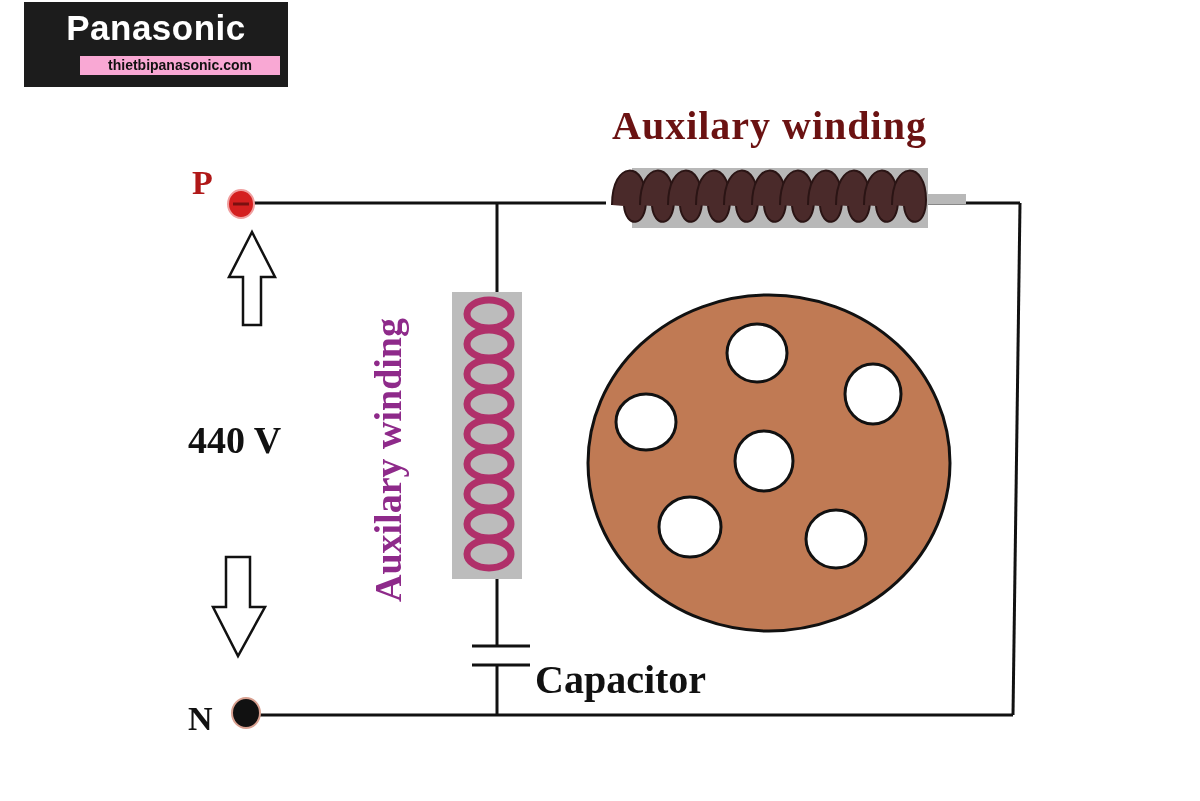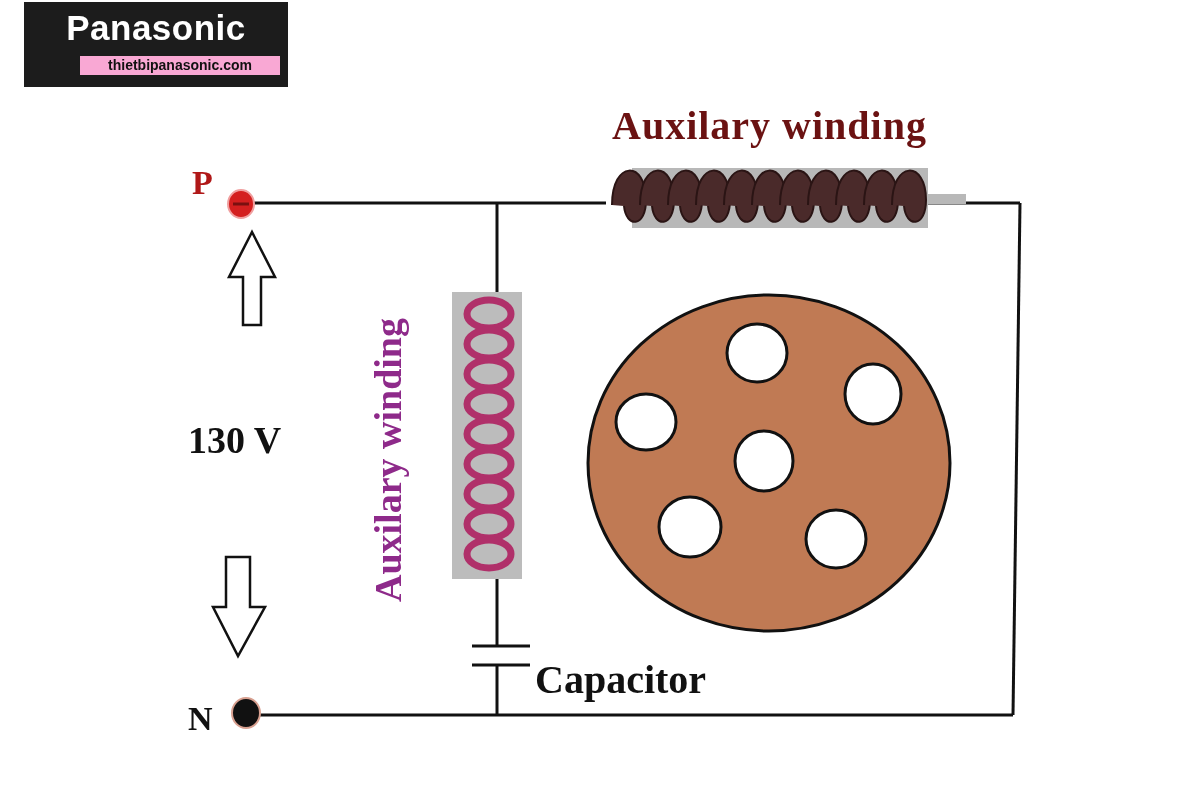--- a/index.html
+++ b/index.html
@@ -101,15 +101,15 @@
     <ellipse cx="246" cy="713" rx="14" ry="15" fill="#111" stroke="#d8a090" stroke-width="2"></ellipse>
   </g>
 
   <path d="M252 232 L275 277 L261 277 L261 325 L243 325 L243 277 L229 277 Z" fill="#fff" stroke="#111" stroke-width="2.5"></path>
   <path d="M226 557 L250 557 L250 607 L265 607 L238 656 L213 607 L226 607 Z" fill="#fff" stroke="#111" stroke-width="2.5"></path>
 </svg>
 
 <div class="lbl lbl-running" style="color:#6b1212;">Auxilary winding</div>
 <div class="lbl lbl-p" style="color:#b01818;">P</div>
 <div class="lbl lbl-n" style="color:#111;">N</div>
-<div class="lbl lbl-v" style="color:#111;">130 V</div>
+<div class="lbl lbl-v" style="color:#111;">440 V</div>
 <div class="lbl lbl-cap" style="color:#111;text-align:center;">Capacitor</div>
 <div class="lbl lbl-aux" style="color:#8e2a8a;">Auxilary winding</div>
 
 </body></html>

